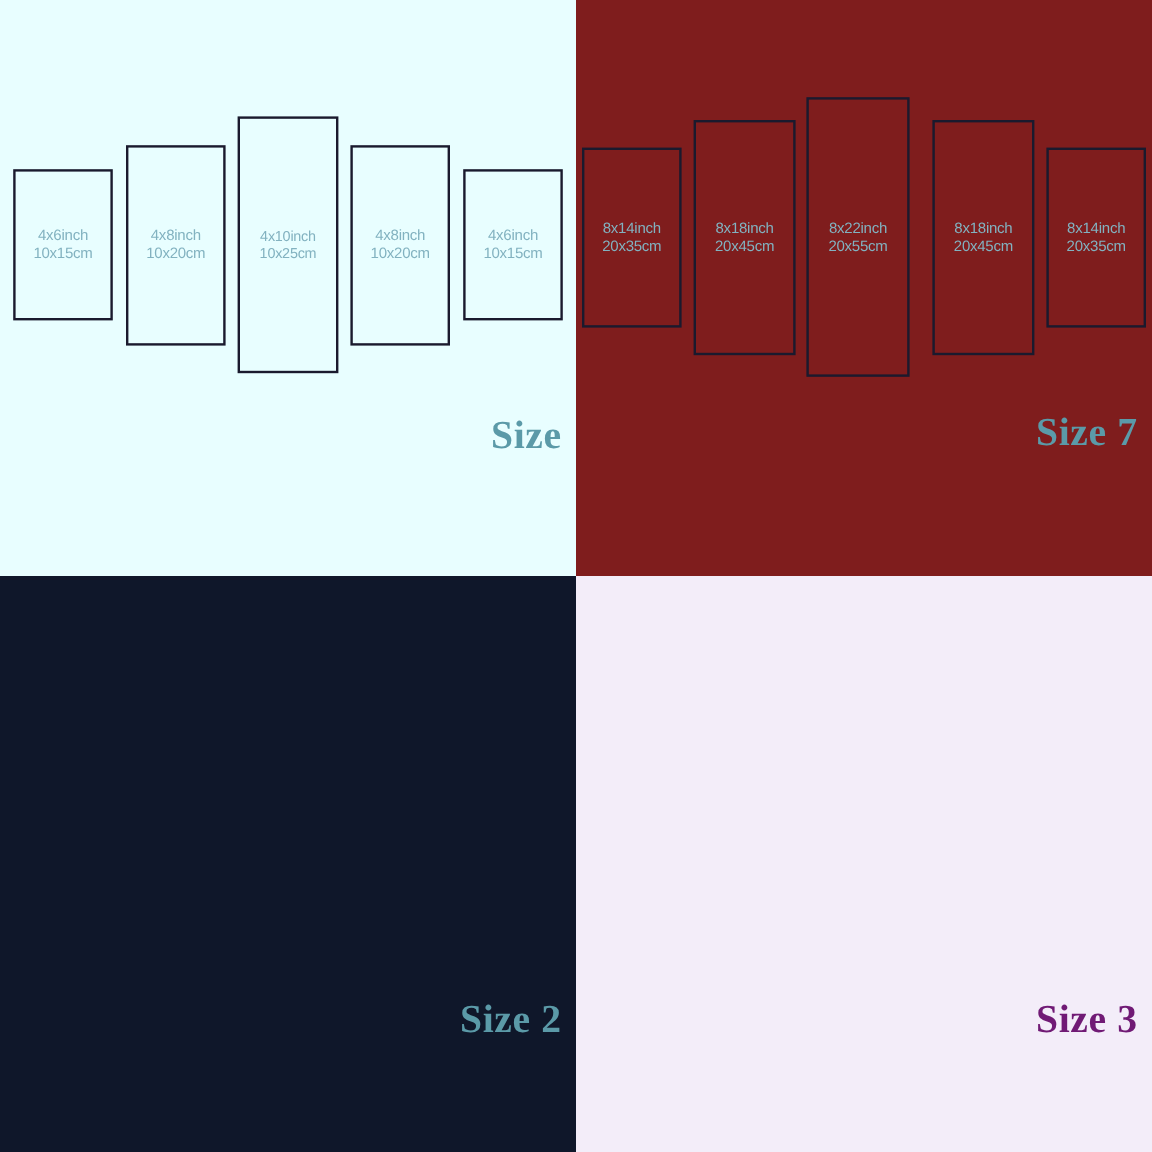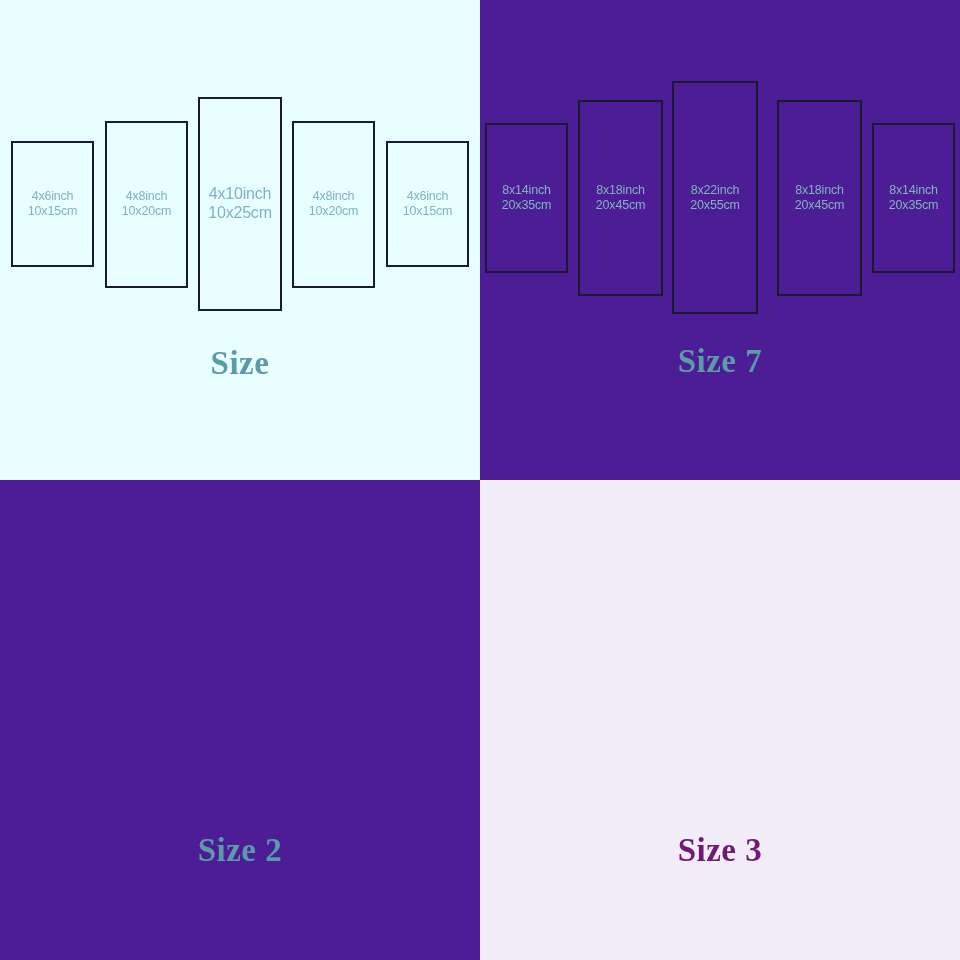--- a/index.html
+++ b/index.html
@@ -58,22 +58,22 @@
     font-family: "Liberation Sans", sans-serif;
   }
 
   .panel-label .ln {
     display: block;
   }
 
   .quad-title {
     position: absolute;
     left: 0;
-    right: 0;
-    text-align: center;
+    right: 12px;
+    text-align: right;
     color: #5b9aa8;
     font-family: "Liberation Serif", serif;
     font-weight: bold;
     font-size: 33px;
     letter-spacing: 0.5px;
   }
 
   
   .q1 { background: #e8feff; }
   .q2 { background: #fffde8; }
@@ -92,41 +92,41 @@
             <span class="ln">10x15cm</span>
           </div>
         </div>
         <div class="panel" style="width: 83px; height: 167px; border-color: rgb(26, 26, 46); margin-right: 10px;">
           <div class="panel-label" style="font-size: 12.5px; color: rgb(130, 178, 192);">
             <span class="ln">4x8inch</span>
             <span class="ln">10x20cm</span>
           </div>
         </div>
         <div class="panel" style="width: 84px; height: 214px; border-color: rgb(26, 26, 46); margin-right: 10px;">
-          <div class="panel-label" style="font-size: 16px; color: rgb(130, 178, 192);">
+          <div class="panel-label" style="font-size: 12px; color: rgb(130, 178, 192);">
             <span class="ln">4x10inch</span>
             <span class="ln">10x25cm</span>
           </div>
         </div>
         <div class="panel" style="width: 83px; height: 167px; border-color: rgb(26, 26, 46); margin-right: 11px;">
           <div class="panel-label" style="font-size: 12.5px; color: rgb(130, 178, 192);">
             <span class="ln">4x8inch</span>
             <span class="ln">10x20cm</span>
           </div>
         </div>
         <div class="panel" style="width: 83px; height: 126px; border-color: rgb(26, 26, 46);">
           <div class="panel-label" style="font-size: 12.5px; color: rgb(130, 178, 192);">
             <span class="ln">4x6inch</span>
             <span class="ln">10x15cm</span>
           </div>
         </div>
       </div>
       <div class="quad-title" style="color: rgb(91, 154, 168); top: 345px;">Size</div>
     </div>
-    <div class="quadrant q2" style="background: #4c1d95;">
+    <div class="quadrant q2" style="background: #7f1d1d;">
       <div class="panel-row" style="top: 75px; height: 245px;">
         <div class="panel" style="width: 83px; height: 150px; border-color: rgb(26, 26, 46); margin-right: 10px;">
           <div class="panel-label" style="font-size: 12.5px; color: rgb(130, 178, 192);">
             <span class="ln">8x14inch</span>
             <span class="ln">20x35cm</span>
           </div>
         </div>
         <div class="panel" style="width: 85px; height: 196px; border-color: rgb(26, 26, 46); margin-right: 9px;">
           <div class="panel-label" style="font-size: 12.5px; color: rgb(130, 178, 192);">
             <span class="ln">8x18inch</span>
@@ -147,19 +147,19 @@
         </div>
         <div class="panel" style="width: 83px; height: 150px; border-color: rgb(26, 26, 46);">
           <div class="panel-label" style="font-size: 12.5px; color: rgb(130, 178, 192);">
             <span class="ln">8x14inch</span>
             <span class="ln">20x35cm</span>
           </div>
         </div>
       </div>
       <div class="quad-title" style="color: rgb(91, 154, 168); top: 343px;">Size 7</div>
     </div>
-    <div class="quadrant q3" style="background: #4c1d95;">
+    <div class="quadrant q3" style="background: #0f172a;">
       <div class="quad-title" style="color: rgb(91, 154, 168); top: 352px;">Size 2</div>
     </div>
     <div class="quadrant q4" style="background: rgb(243, 237, 249);">
       <div class="quad-title" style="color: #701a75; top: 352px;">Size 3</div>
     </div>
   </div>
 
 </body></html>

